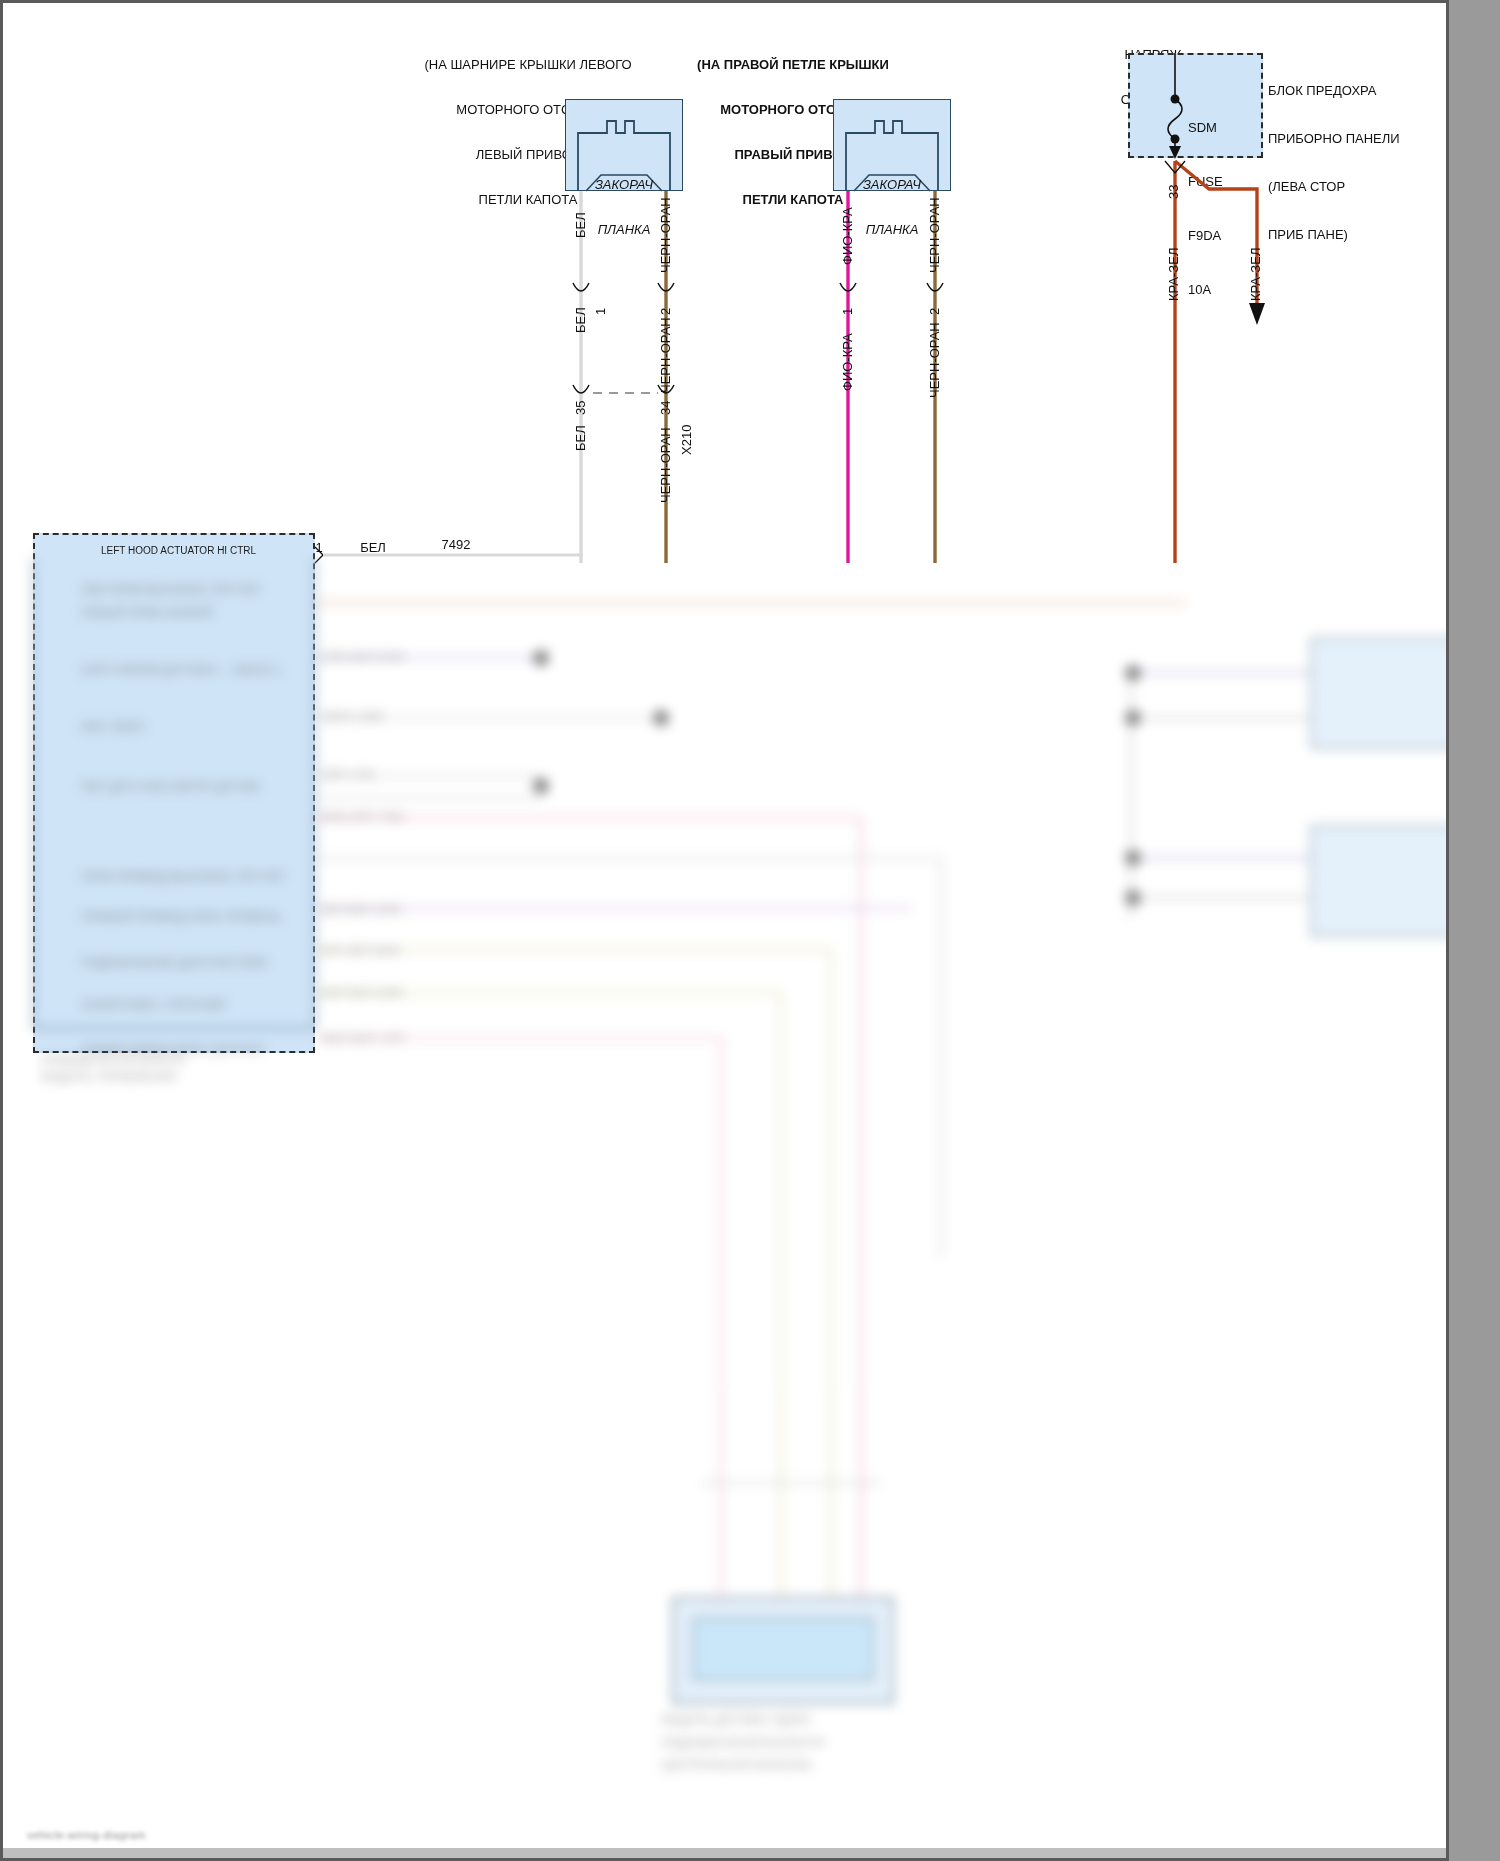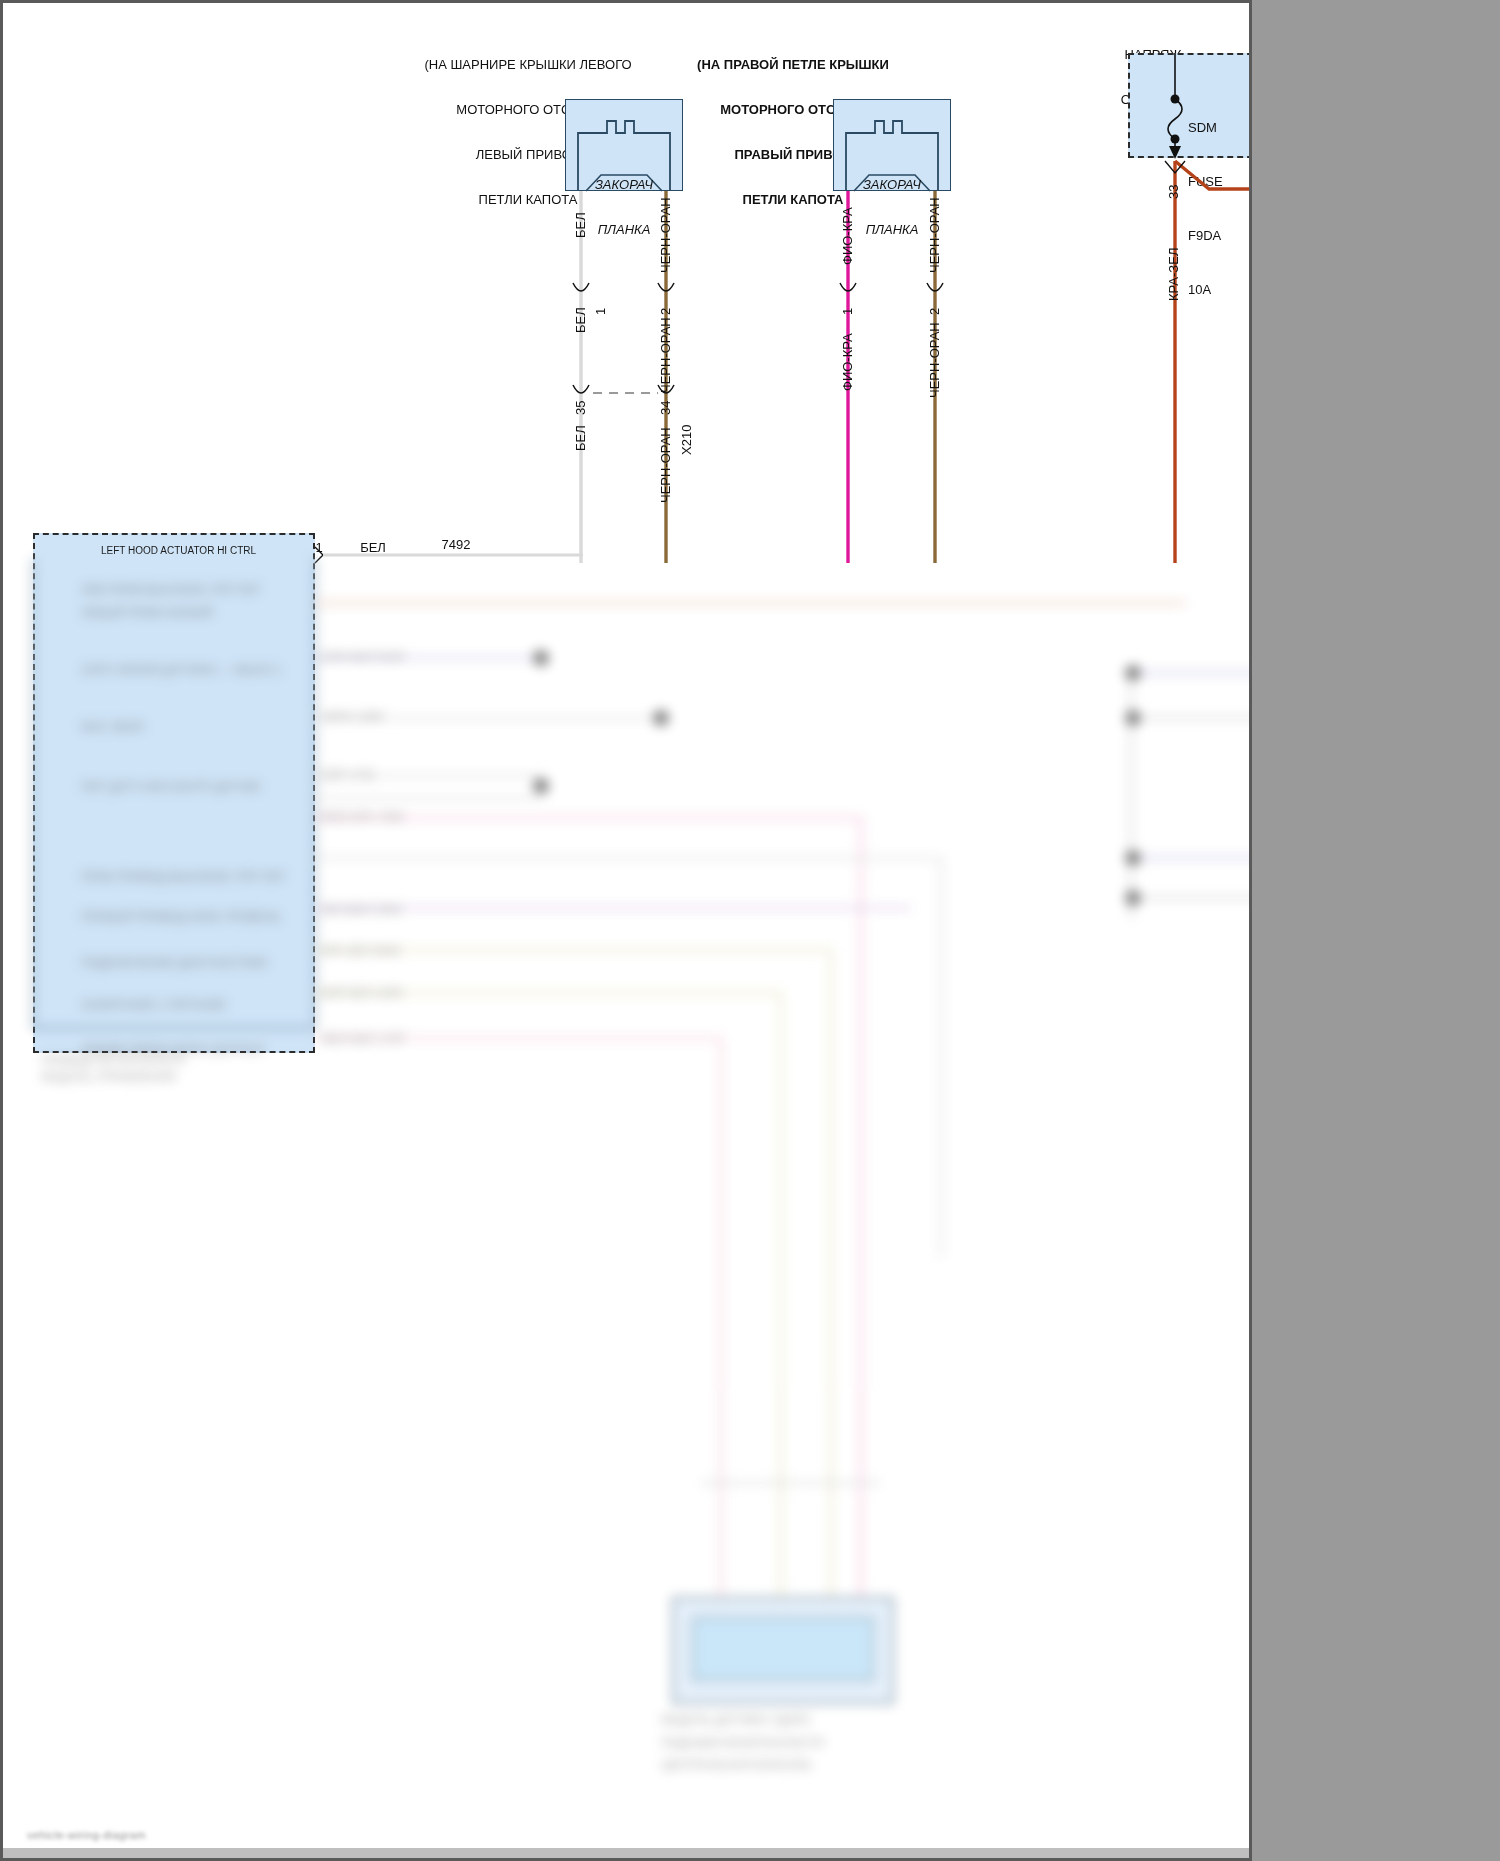--- a/index.html
+++ b/index.html
@@ -1,17 +1,17 @@
 <!DOCTYPE html>
 <html><head>
 <meta charset="utf-8">
 <style>
   html,body{margin:0;padding:0;background:#9a9a9a;}
   body{font-family:"Liberation Sans","DejaVu Sans",sans-serif;}
-  #page{position:relative;width:1252px;height:1861px;background:#ffffff;
+  #page{position:relative;width:1449px;height:1861px;background:#ffffff;
         border:3px solid #5a5a5a;box-sizing:border-box;overflow:hidden;}
   .lbl{position:absolute;font-size:13px;color:#111;line-height:15px;text-align:center;white-space:pre;}
   .lbl.l{text-align:left;}
   .vlbl{position:absolute;font-size:13px;color:#111;white-space:nowrap;
         transform-origin:0 0;transform:rotate(-90deg);}
   .box{position:absolute;background:#cfe4f7;border:1.6px solid #2a4a63;box-sizing:border-box;}
   .dash{position:absolute;background:#cfe4f7;border:2px dashed #2b2b2b;box-sizing:border-box;}
   svg{position:absolute;left:0;top:0;overflow:visible;}
   
   #blurred{position:absolute;left:0;top:0;width:1500px;height:1861px;}
@@ -66,20 +66,26 @@
     <div>НАПРЯЖ</div>
     <div>ОТ АККУМ</div>
   </div>
   <div class="dash" style="left:1125px;top:50px;width:135px;height:105px;"></div>
   <div class="lbl l" style="left:1185px;top:80px;width:90px;line-height:18px;">
     <div>SDM</div>
     <div>FUSE</div>
     <div>F9DA</div>
     <div>10A</div>
   </div>
+  <div class="lbl l" style="left:1265px;top:48px;width:230px;line-height:16px;">
+    <div>БЛОК ПРЕДОХРА</div>
+    <div>ПРИБОРНО ПАНЕЛИ</div>
+    <div>(ЛЕВА СТОР</div>
+    <div>ПРИБ ПАНЕ)</div>
+  </div>
 
   <svg width="1500" height="1861">
     <line x1="1172" y1="50" x2="1172" y2="96" stroke="#111" stroke-width="1.6"></line>
     <path d="M1172 96 q 14 10 0 20 q -14 10 0 20" fill="none" stroke="#111" stroke-width="1.6"></path>
     <circle cx="1172" cy="96" r="4.5" fill="#111"></circle>
     <circle cx="1172" cy="136" r="4.5" fill="#111"></circle>
     <line x1="1172" y1="136" x2="1172" y2="150" stroke="#111" stroke-width="1.6"></line>
     <path d="M1166 143 L1172 156 L1178 143 Z" fill="#111"></path>
   </svg>
 

